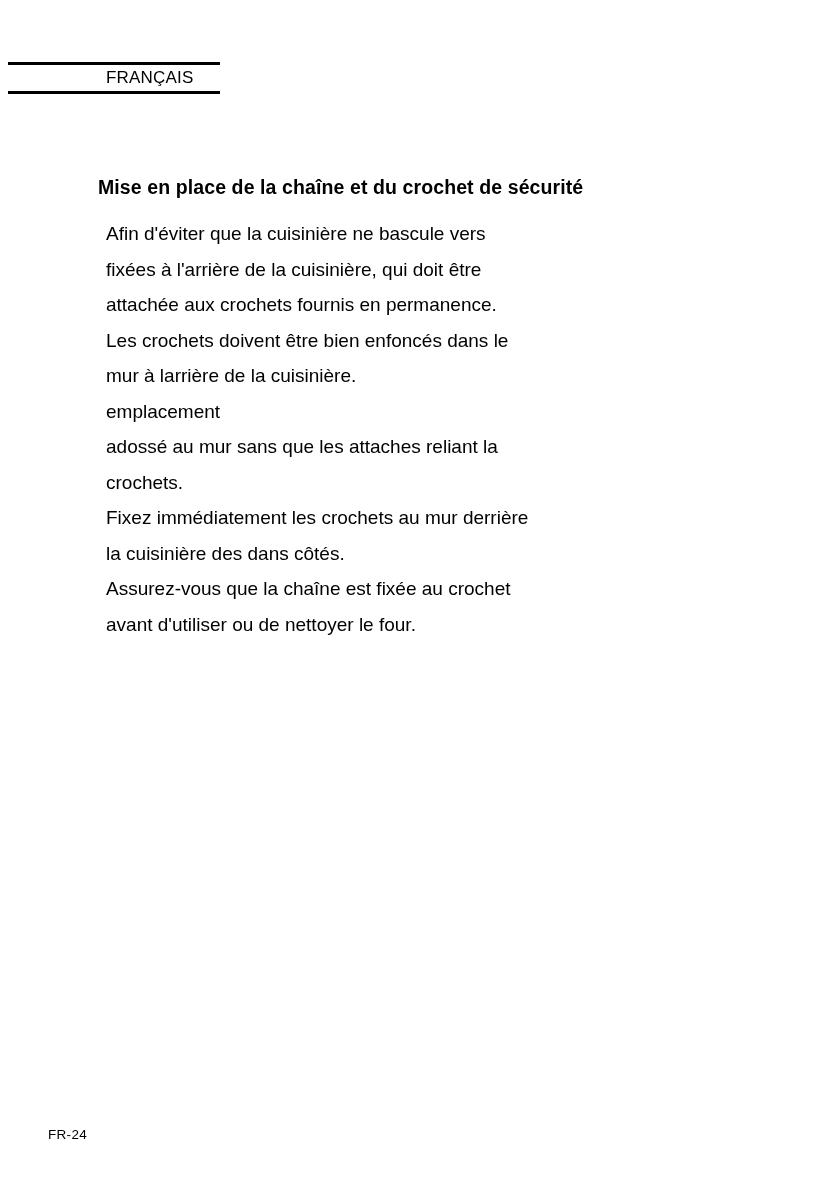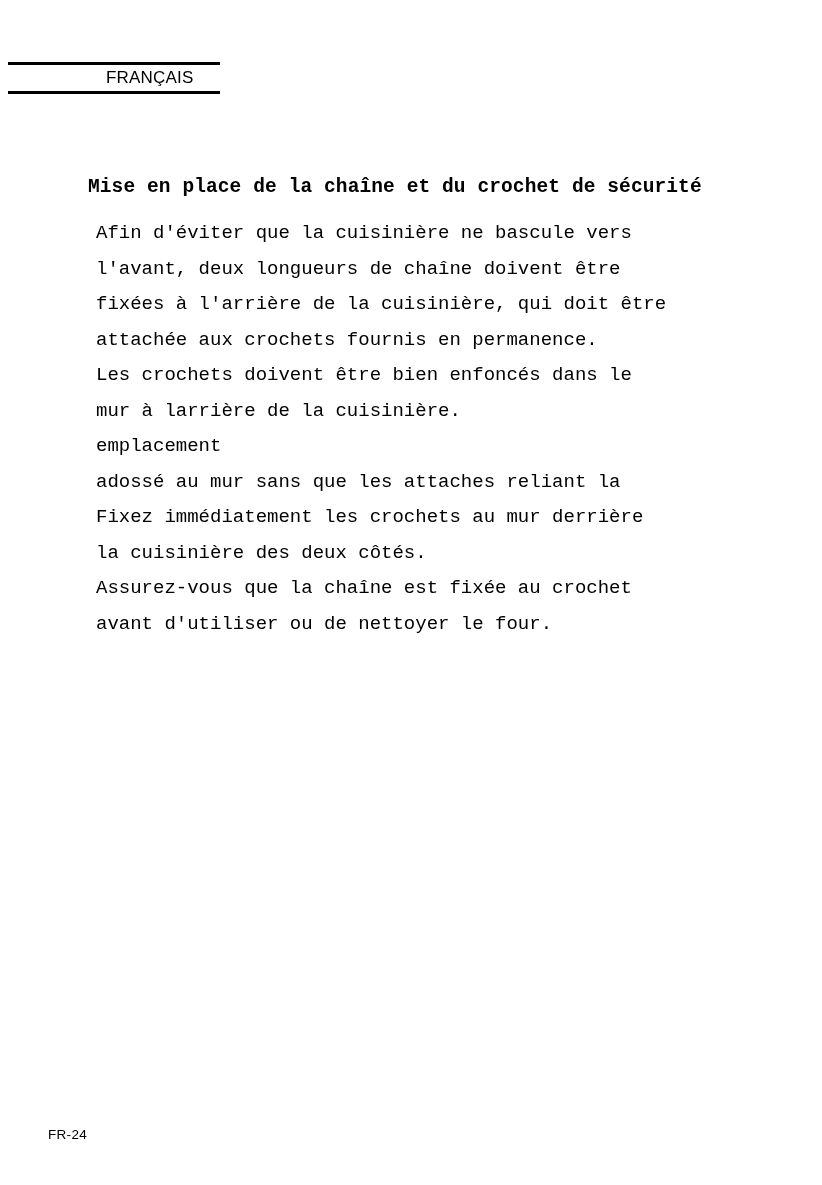--- a/index.html
+++ b/index.html
@@ -44,24 +44,23 @@
     font-size: 17px;
     line-height: 26px;
     padding-left: 98px;
     letter-spacing: 0.2px;
     white-space: nowrap;
   }
 
   
   .content {
     position: absolute;
-    left: 88px;
+    left: 98px;
     top: 172px;
     width: 620px;
-    font-family: Liberation Mono, monospace;
   }
   .section-title {
     font-size: 19.5px;
     font-weight: bold;
     line-height: 30px;
     margin: 0 0 14px 0;
     letter-spacing: 0.1px;
     white-space: nowrap;
   }
   .para {
@@ -93,29 +92,29 @@
   <div class="header-block">
     <div class="header-rule-top"></div>
     <div class="header-label">FRANÇAIS</div>
     <div class="header-rule-bottom"></div>
   </div>
 
   <div class="content">
     <h1 class="section-title">Mise en place de la chaîne et du crochet de sécurité</h1>
     <p class="para">
       <span class="ln">Afin d'éviter que la cuisinière ne bascule vers</span>
-      <span class="ln">l'avant, deux longueurs de chaîne doivent être</span>
       <span class="ln">fixées à l'arrière de la cuisinière, qui doit être</span>
       <span class="ln">attachée aux crochets fournis en permanence.</span>
       <span class="ln">Les crochets doivent être bien enfoncés dans le</span>
       <span class="ln">mur à larrière de la cuisinière.</span>
       <span class="ln">emplacement</span>
       <span class="ln">adossé au mur sans que les attaches reliant la</span>
+      <span class="ln">crochets.</span>
       <span class="ln">Fixez immédiatement les crochets au mur derrière</span>
-      <span class="ln">la cuisinière des deux côtés.</span>
+      <span class="ln">la cuisinière des dans côtés.</span>
       <span class="ln">Assurez-vous que la chaîne est fixée au crochet</span>
       <span class="ln">avant d'utiliser ou de nettoyer le four.</span>
     </p>
   </div>
 
   <div class="footer">FR-24</div>
 
 </div>
 
 </body></html>

